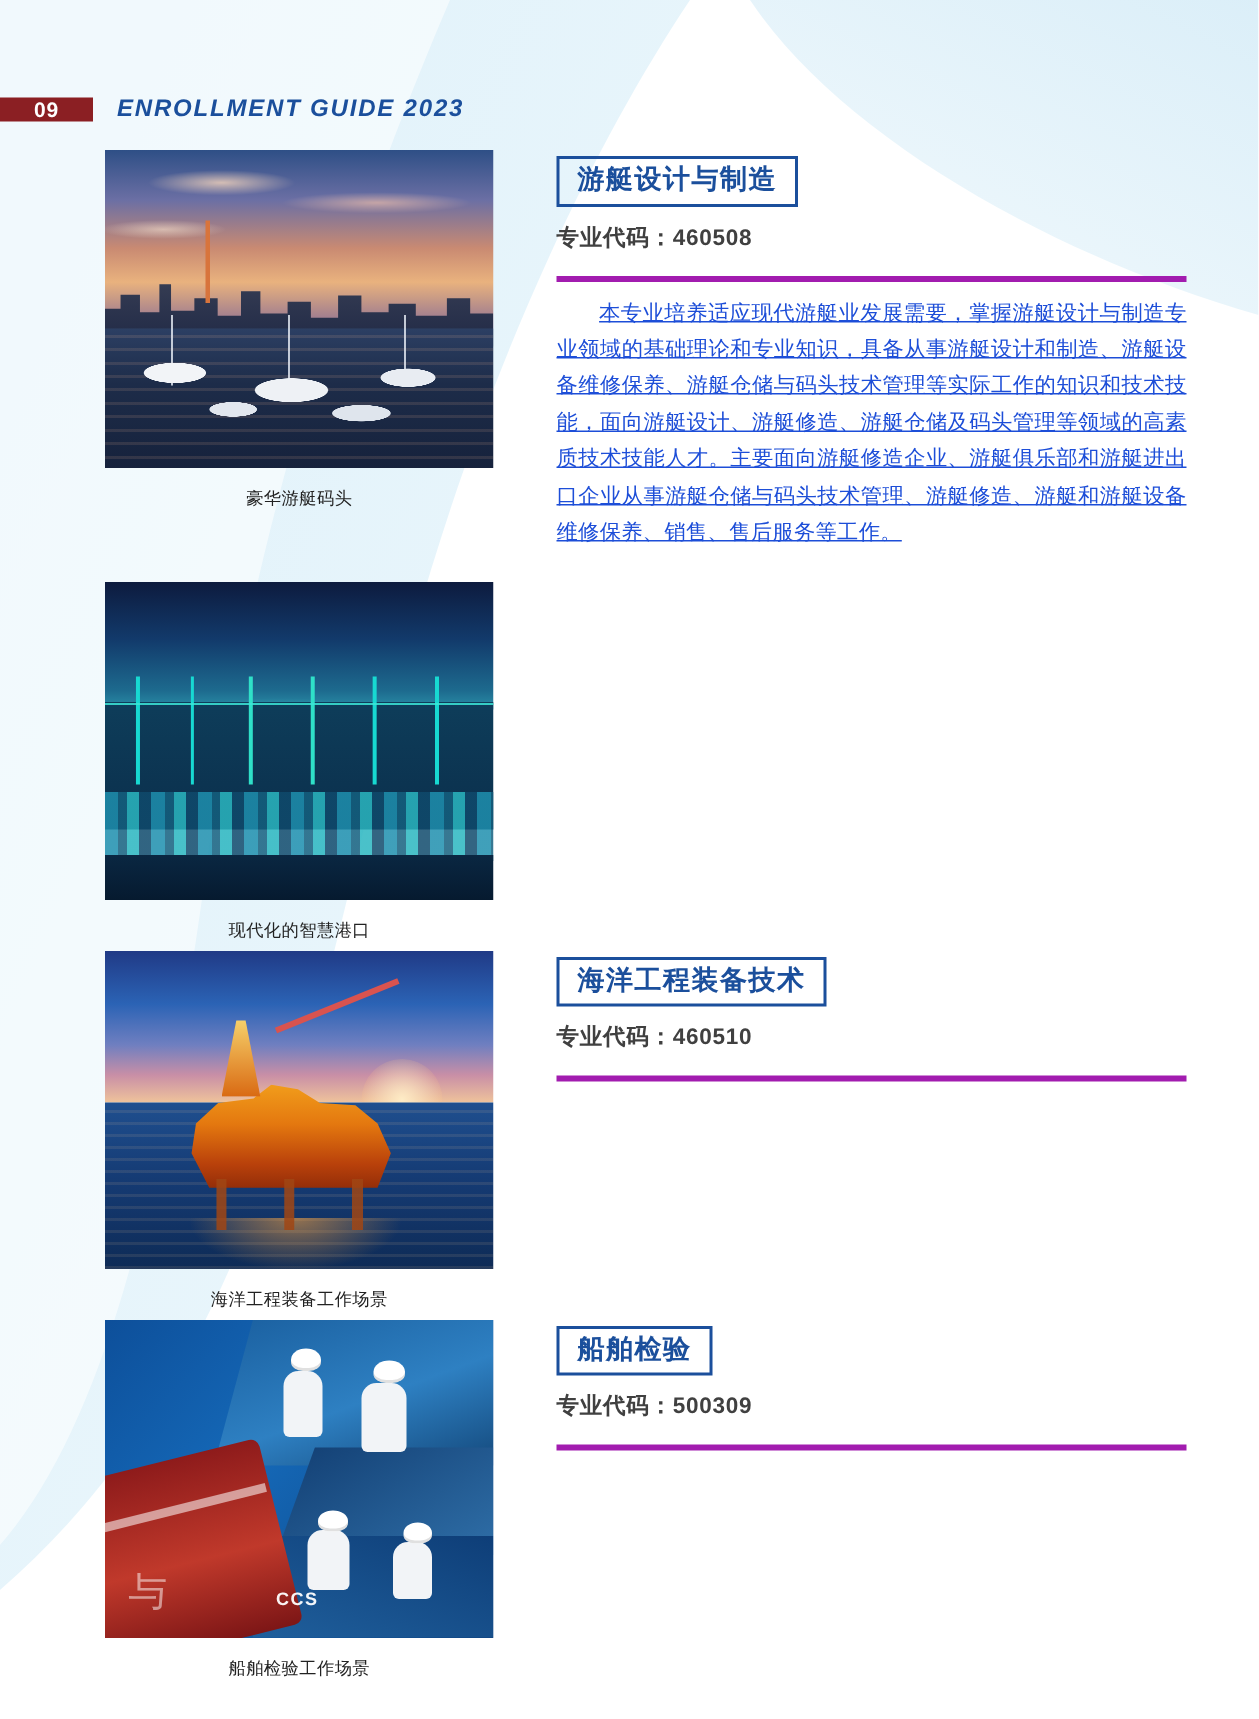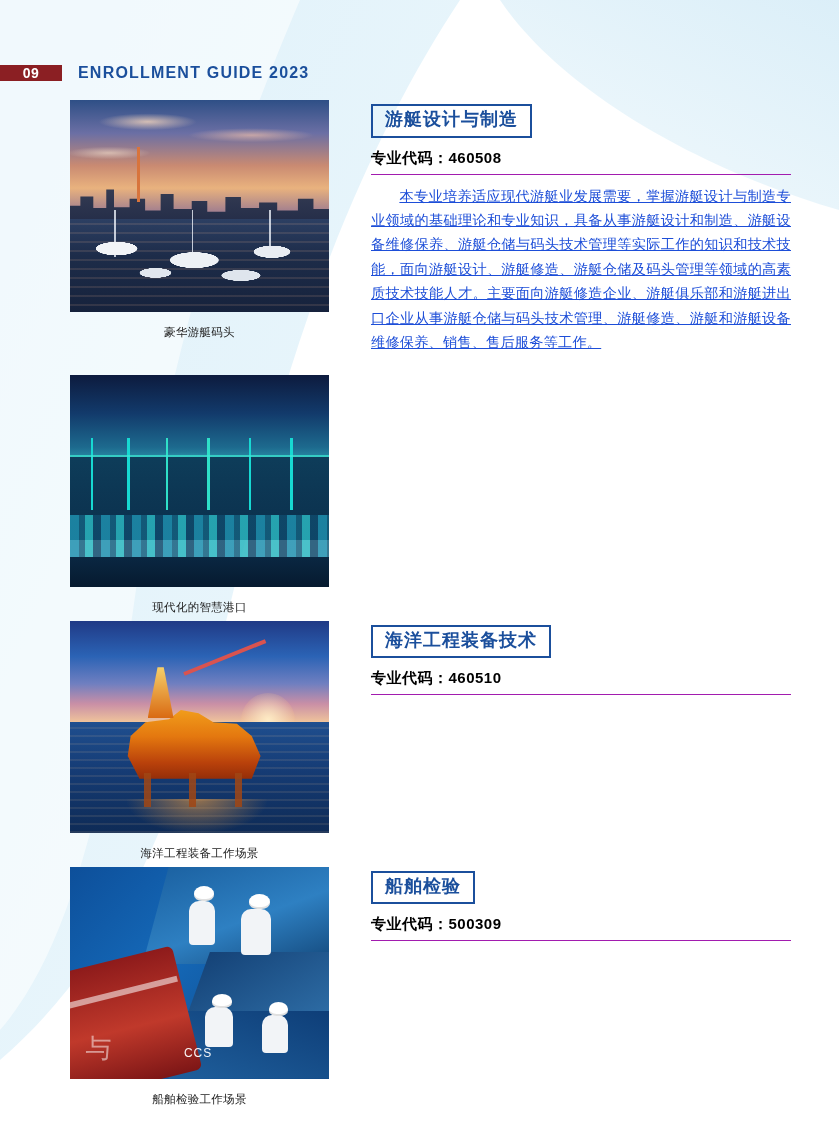--- a/index.html
+++ b/index.html
@@ -42,20 +42,21 @@
     font-size: 14px;
     font-weight: bold;
     letter-spacing: 0.5px;
   }
   .header-title {
     margin-left: 16px;
     color: #1b4f9c;
     font-size: 16px;
     font-weight: bold;
     letter-spacing: 1.2px;
+    font-style: italic;
   }
 
   
   .content {
     position: absolute;
     top: 100px; left: 0;
     width: 839px;
     z-index: 4;
   }
 
@@ -99,23 +100,23 @@
     padding: 3px 12px 5px 12px;
     color: #1b4f9c;
     font-size: 18px;
     font-weight: bold;
     letter-spacing: 1px;
     line-height: 1.2;
   }
 
   .code-row {
     margin-top: 11px;
-    border-bottom: 1px solid #a21caf;
-    padding-bottom: 6px;
-    color: #000000;
+    border-bottom: 4px solid #a21caf;
+    padding-bottom: 16px;
+    color: #404040;
     font-size: 15px;
     font-weight: bold;
     letter-spacing: 0.5px;
   }
 
   .desc {
     margin-top: 9px;
     font-size: 14.2px;
     line-height: 1.72;
     color: #1d4ed8;
@@ -329,21 +330,21 @@
     position: absolute;
     background: #ffffff;
     border-radius: 50% 50% 40% 40%;
     box-shadow: inset 0 -2px 0 rgba(0,0,0,.12);
   }
   .insp .ccs {
     position: absolute;
     left: 44%; bottom: 9%;
     color: #fff;
     font-size: 12px;
-    font-weight: normal;
+    font-weight: bold;
     letter-spacing: 1px;
     opacity: .95;
   }
   .insp .wm {
     position: absolute;
     left: 6%; bottom: 6%;
     color: rgba(255,255,255,.5);
     font-size: 26px;
     font-family: "Liberation Serif", serif;
   }

